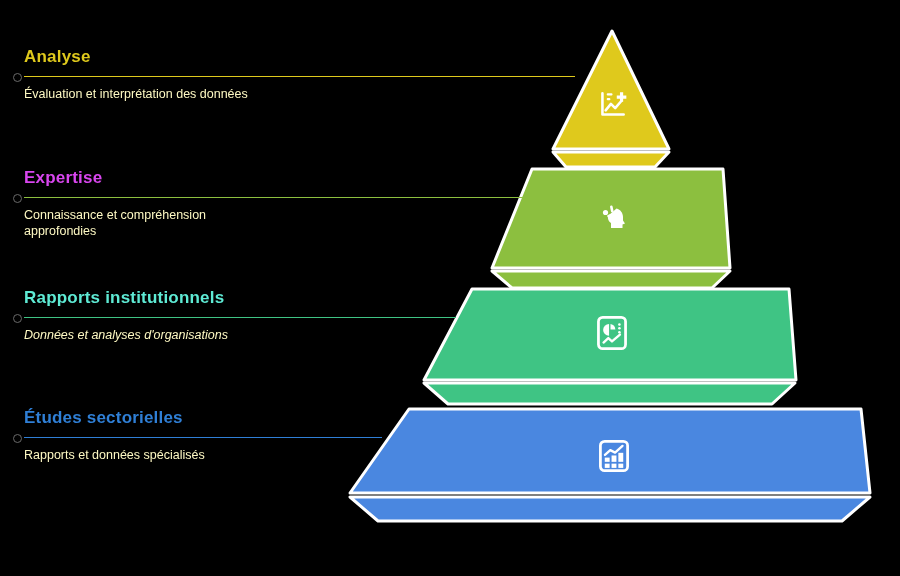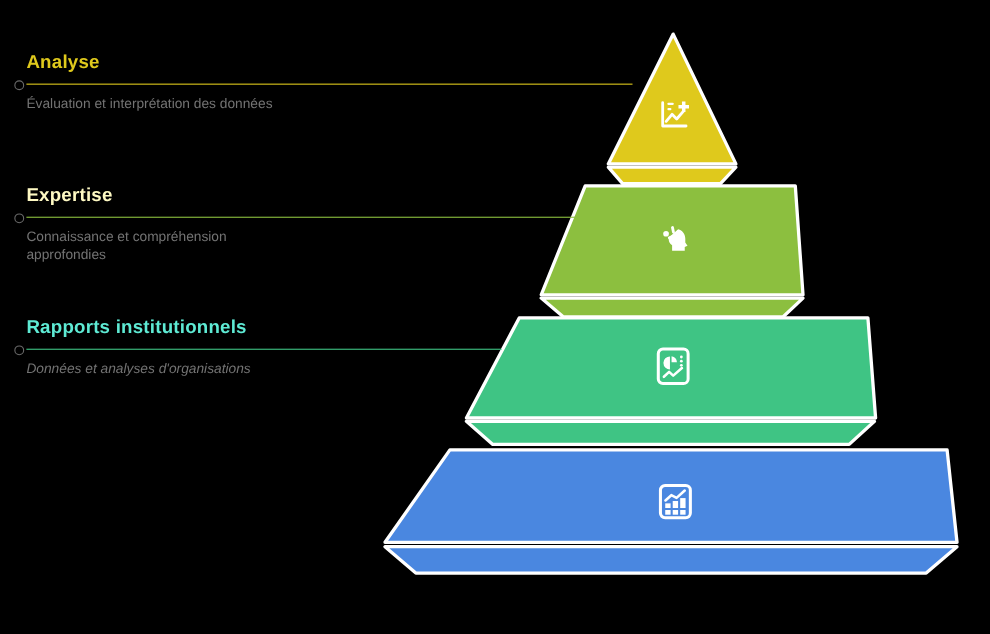--- a/index.html
+++ b/index.html
@@ -36,21 +36,21 @@
   .legend-title {
     font-size: 17px;
     font-weight: bold;
     letter-spacing: 0.2px;
     margin: 0 0 9px 0;
     line-height: 20px;
     white-space: nowrap;
   }
   .legend-desc {
     font-size: 12.5px;
-    color: #737373;
+    color: #fef9c3;
     line-height: 16px;
     margin: 9px 0 0 0;
     max-width: 240px;
   }
   .legend-marker {
     position: absolute;
     width: 7px;
     height: 7px;
     border-radius: 50%;
     background: transparent;
@@ -150,31 +150,39 @@
   <div class="legend-block" style="top:47px;">
     <div class="legend-title" style="color:#dfc91c">Analyse</div>
     <div class="connector-wrap">
       <span class="legend-marker"></span>
       <span class="connector-line" style="width:551px; background:#dfc91c;"></span>
     </div>
     <div class="legend-desc">Évaluation et interprétation des données</div>
   </div>
 
   <div class="legend-block" style="top:168px;">
-    <div class="legend-title" style="color:#fef9c3">Expertise</div>
+    <div class="legend-title" style="color:#d946ef">Expertise</div>
     <div class="connector-wrap">
       <span class="legend-marker"></span>
       <span class="connector-line" style="width:501px; background:#8cbf3f;"></span>
     </div>
     <div class="legend-desc">Connaissance et compréhension approfondies</div>
   </div>
 
   <div class="legend-block" style="top:288px;">
     <div class="legend-title" style="color:#5eead4">Rapports institutionnels</div>
     <div class="connector-wrap">
       <span class="legend-marker"></span>
       <span class="connector-line" style="width:432px; background:#3fc484;"></span>
     </div>
     <div class="legend-desc" style="max-width:290px;font-style:italic;">Données et analyses d'organisations</div>
   </div>
 
+  <div class="legend-block" style="top:408px;">
+    <div class="legend-title" style="color:#2f7fd6">Études sectorielles</div>
+    <div class="connector-wrap">
+      <span class="legend-marker"></span>
+      <span class="connector-line" style="width:358px; background:#2f7fd6;"></span>
+    </div>
+    <div class="legend-desc" style="max-width:290px;">Rapports et données spécialisés</div>
+  </div>
 
 </div>
 
 </body></html>

